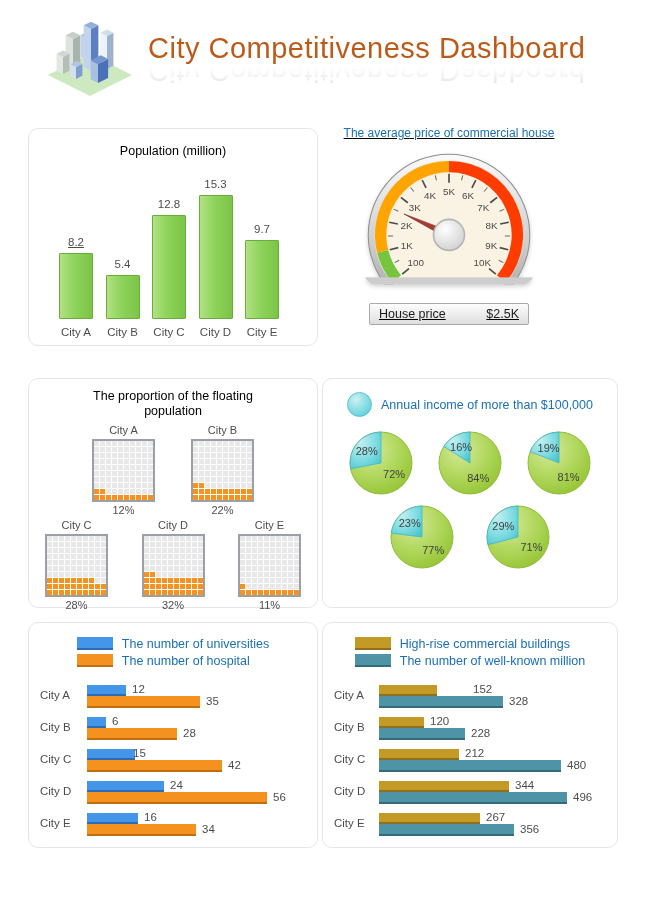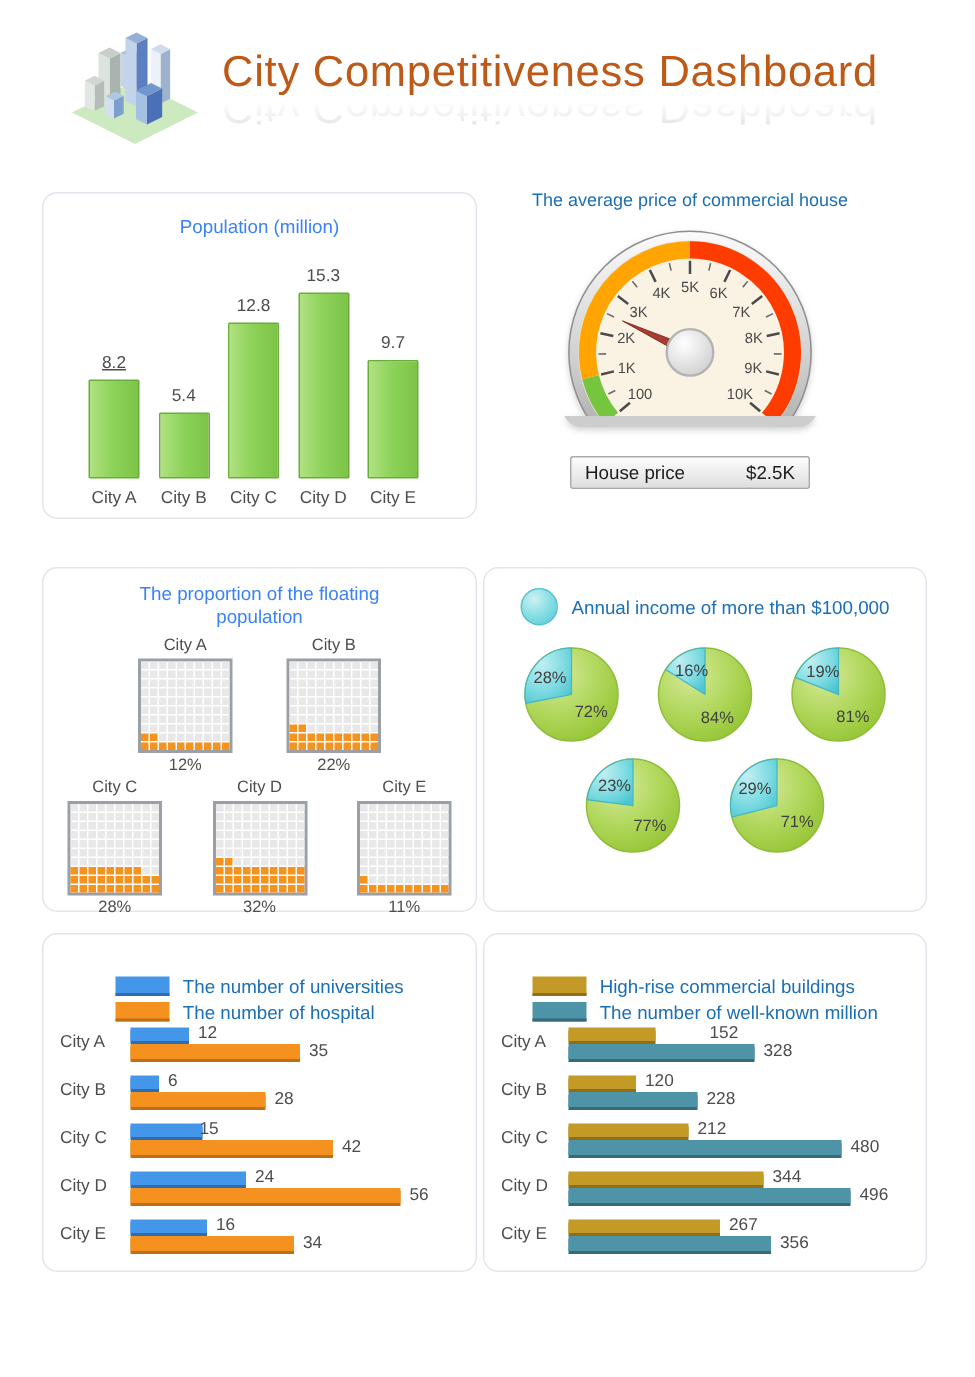--- a/index.html
+++ b/index.html
@@ -10,36 +10,36 @@
   .header{position:absolute;left:46px;top:10px;display:flex;align-items:flex-start;}
   .logo{width:88px;height:88px;flex:0 0 auto;}
   .title-wrap{margin-left:14px;padding-top:22px;}
   .main-title{font-size:29px;color:#bd5a18;letter-spacing:.5px;white-space:nowrap;}
   .reflection{transform:scaleY(-1);color:#b9b9b9;opacity:.55;height:22px;overflow:hidden;
               -webkit-mask-image:linear-gradient(to bottom,rgba(0,0,0,.8),transparent 85%);
               mask-image:linear-gradient(to bottom,rgba(0,0,0,.8),transparent 85%);}
 
   
   .panel{position:absolute;background:#fff;border:1px solid #e2e6ec;border-radius:10px;box-sizing:border-box;}
-  .panel-title{color:#3b82f6;font-size:12.5px;text-align:center;}
+  .panel-title{color:#000000;font-size:12.5px;text-align:center;}
   #panel-pop{left:28px;top:128px;width:290px;height:218px;}
   #panel-waffle{left:28px;top:378px;width:290px;height:230px;}
   #panel-pies{left:322px;top:378px;width:296px;height:230px;}
   #panel-uni{left:28px;top:622px;width:290px;height:226px;}
   #panel-build{left:322px;top:622px;width:296px;height:226px;}
 
   
   #panel-pop .panel-title{margin-top:15px;}
   .barchart{position:absolute;left:0;top:0;width:290px;height:218px;}
   .pop-bar{position:absolute;background:linear-gradient(90deg,#b2e183 0%,#8ed35b 45%,#7cc447 100%);
            border:1px solid #69ad3c;border-radius:1px;box-sizing:border-box;}
   .pop-val,.pop-cat{position:absolute;width:60px;text-align:center;font-size:11.5px;color:#4d4d4d;}
 
   
-  .gauge-sec{position:absolute;left:335px;top:126px;width:250px;}
+  .gauge-sec{position:absolute;left:324px;top:126px;width:250px;text-decoration:underline;}
   .gauge-title{color:#1b6fb5;font-size:12px;text-align:center;}
   .gauge-holder{width:176px;margin:10px auto 0;filter:drop-shadow(0 2px 2px rgba(0,0,0,.18));}
   .readout{width:140px;margin:4px auto 0;display:flex;justify-content:space-between;align-items:center;
            padding:3px 9px;border:1px solid #a9a9a9;border-radius:2px;
            background:linear-gradient(#fdfdfd,#dedede);font-size:12.5px;color:#1c1c1c;}
 
   
   #panel-waffle .panel-title{margin:10px auto 0;width:200px;line-height:15px;}
   .waffle-row1{display:flex;justify-content:center;gap:36px;margin-top:5px;}
   .waffle-row2{display:flex;justify-content:space-between;padding:0 16px;margin-top:2px;}
@@ -53,21 +53,21 @@
   
   .pie-legend{display:flex;justify-content:center;align-items:center;gap:9px;margin-top:13px;}
   .legend-ball{width:25px;height:25px;border-radius:50%;
                background:radial-gradient(circle at 35% 28%,#cdf1f3,#8ee0e6 45%,#4fc8d3);
                border:1px solid #57c3cd;box-sizing:border-box;}
   .legend-text{color:#1b6fb5;font-size:12.5px;}
   .pie-row1{display:flex;justify-content:space-around;padding:0 14px;margin-top:10px;}
   .pie-row2{display:flex;justify-content:center;gap:26px;margin-top:2px;}
 
   
-  .hleg{width:fit-content;margin:26px auto 0;}
+  .hleg{width:fit-content;margin:12px auto 0;}
   .hleg-row{display:flex;align-items:center;gap:9px;height:17px;}
   .hleg-swatch{width:36px;height:11px;}
   .hleg-label{color:#1b6fb5;font-size:12.5px;white-space:nowrap;}
   .hrows{position:absolute;left:0;top:62px;width:100%;}
   .hrow{position:absolute;left:0;width:100%;height:23px;}
   .hcat{position:absolute;left:11px;top:4px;font-size:11.5px;color:#4d4d4d;}
   .hbars{position:absolute;top:0;height:23px;}
   .hbar{position:absolute;left:0;}
   .hval{position:absolute;font-size:11.5px;color:#4d4d4d;line-height:12px;white-space:nowrap;}
 </style>

